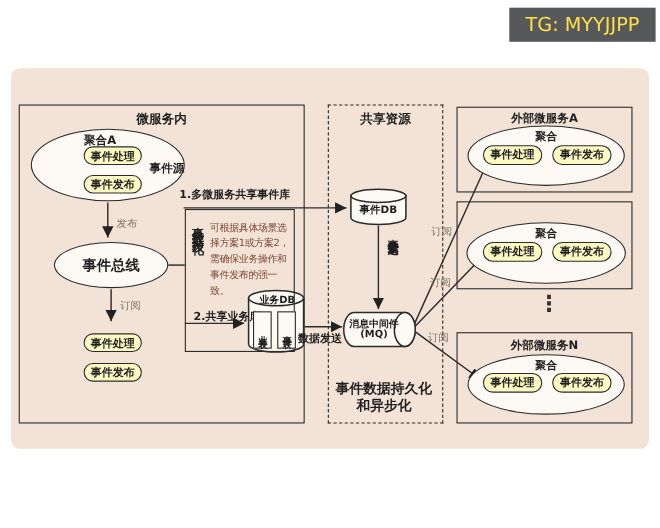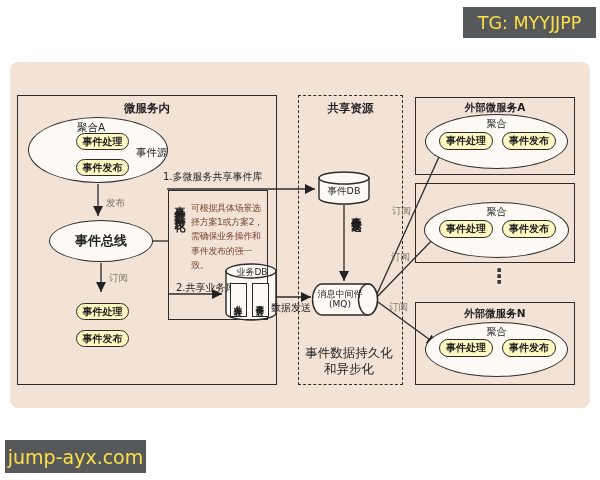--- a/index.html
+++ b/index.html
@@ -8,36 +8,35 @@
   .abs{position:absolute;}
   .badge{background:#57585a;color:#fde047;display:flex;align-items:center;justify-content:center;white-space:nowrap;}
   #canvas{left:10px;top:62px;width:580px;height:346px;background:#f2e3d6;border-radius:8px;}
   svg.layer{position:absolute;left:0;top:0;width:600px;height:480px;pointer-events:none;}
   .box{border:1.6px solid #2b2b2b;box-sizing:border-box;}
   .dashedbox{border:1.6px dashed #2b2b2b;box-sizing:border-box;}
   .ellipse{border:1.4px solid #2b2b2b;border-radius:50%;background:#fdfaf5;box-sizing:border-box;}
   .pill{border:1.3px solid #2b2b2b;border-radius:9px;background:#fef9c3;box-sizing:border-box;
         display:flex;align-items:center;justify-content:center;font-weight:700;font-size:10px;white-space:nowrap;}
   .title{font-weight:700;font-size:11.5px;text-align:center;white-space:nowrap;}
-  .lbl{font-weight:400;white-space:nowrap;}
+  .lbl{font-weight:700;white-space:nowrap;}
   .gray{color:#7e756a;font-weight:400;font-size:9.5px;white-space:nowrap;}
   .vtext{writing-mode:vertical-rl;-webkit-writing-mode:vertical-rl;text-orientation:upright;
          -webkit-text-orientation:upright;font-weight:700;white-space:nowrap;}
   .tablebox{border:1.2px solid #2b2b2b;background:#fdfaf5;box-sizing:border-box;
             display:flex;align-items:center;justify-content:center;}
   .center{text-align:center;}
   .note{color:#7a4632;font-size:9px;line-height:14.2px;letter-spacing:-0.3px;}
 </style>
 </head>
 <body>
 
 <div id="page">
 
   <div class="abs badge" style="left:463px;top:7px;width:133px;height:31px;font-size:17.5px;">TG: MYYJJPP</div>
-  <div class="abs badge" style="left:5px;top:440px;width:141px;height:33px;font-size:19px;">jump-ayx.com</div>
 
   <div class="abs" id="canvas"></div>
 
   <svg class="layer" viewBox="0 0 600 480">
     <defs>
       <marker id="ah" markerWidth="8" markerHeight="8" refX="8" refY="4" orient="auto">
         <path d="M0,0 L8,4 L0,8 Z" fill="#222"></path>
       </marker>
     </defs>
     <g stroke="#2b2b2b" stroke-width="1.3" fill="none">

